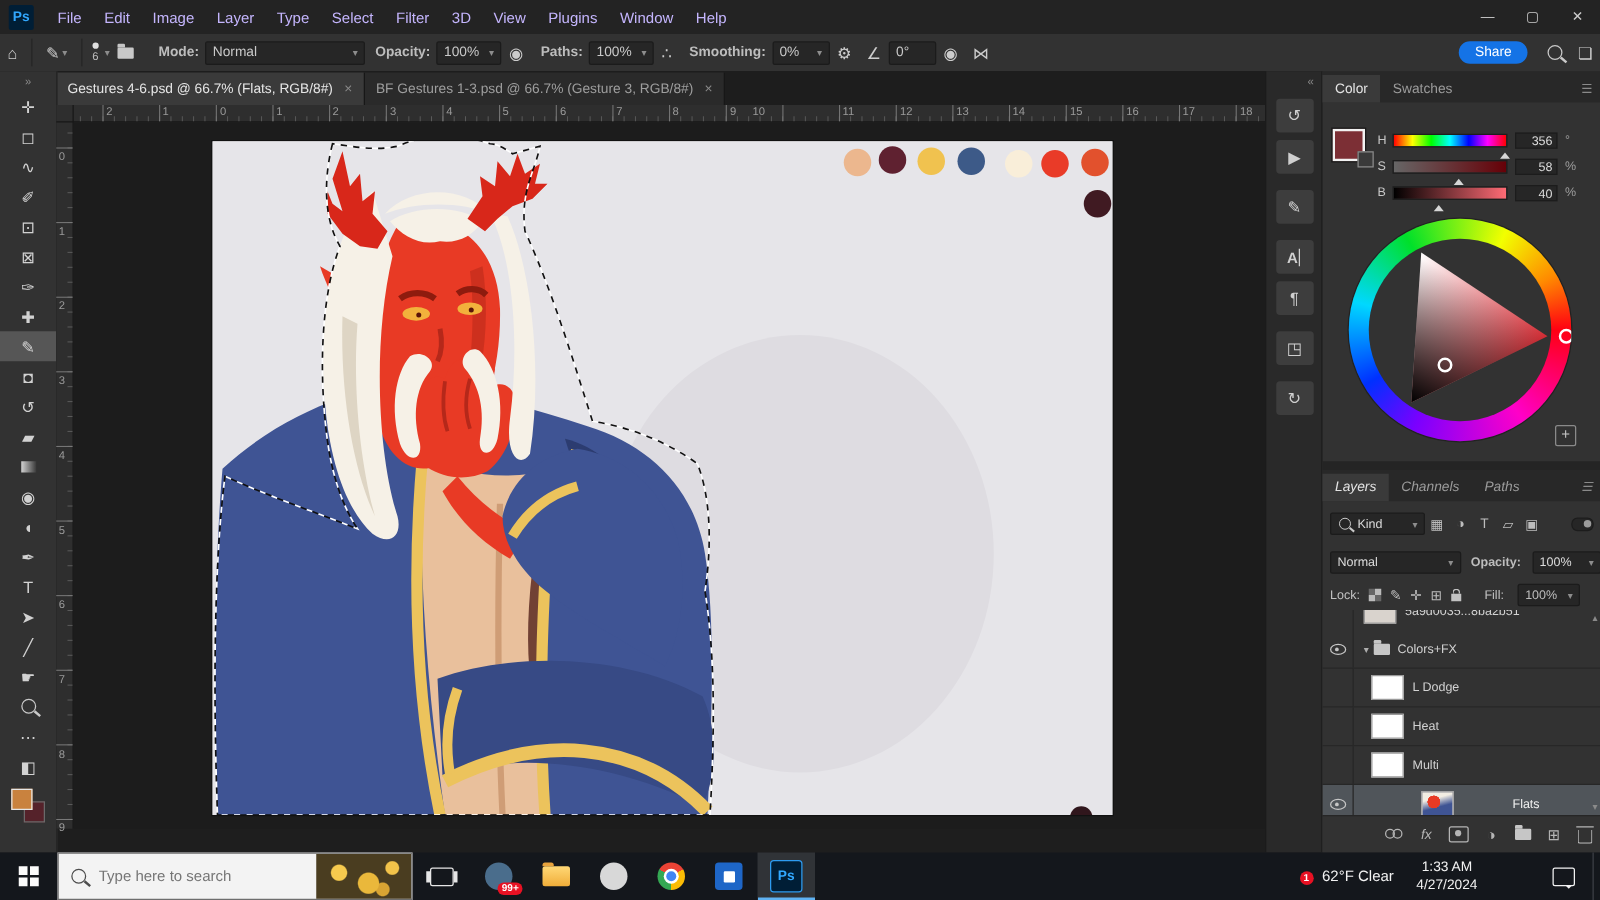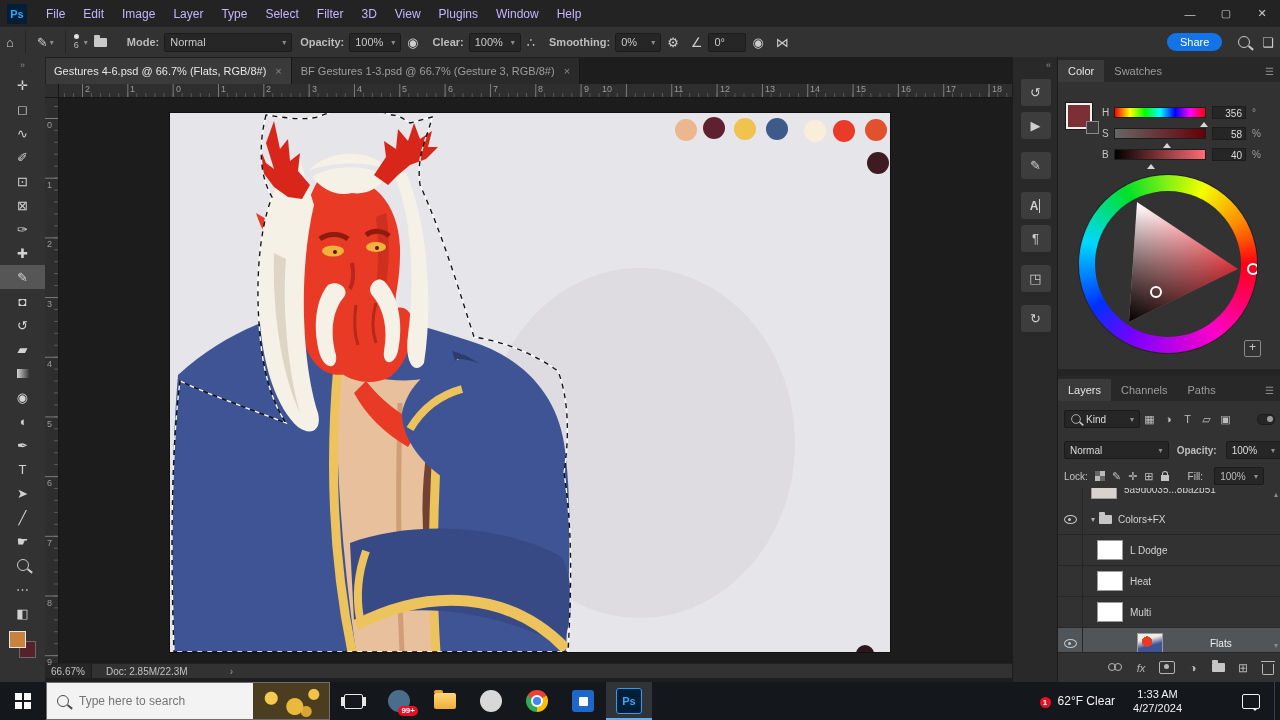--- a/index.html
+++ b/index.html
@@ -108,21 +108,21 @@
   .wheel-box{position:absolute;left:21px;top:118px;width:178px;height:178px;}
   .hue-ring{position:absolute;inset:0;border-radius:50%;
     background:conic-gradient(from 90deg,#ff0012,#ff00c8 55deg,#7a00ff 115deg,#0030ff 150deg,#00d8ff 195deg,#00e02a 240deg,#f2ff00 295deg,#ff8a00 330deg,#ff0012 360deg);
     box-shadow:0 0 0 1px #222;}
   .hue-inner{position:absolute;left:16px;top:16px;width:146px;height:146px;border-radius:50%;background:#323232;}
   .wheel-box svg{position:absolute;inset:0;}
   .plus-btn{position:absolute;left:186px;top:283px;width:15px;height:15px;border:1px solid #8a8a8a;color:#c6c6c6;
             font-size:12px;line-height:13px;text-align:center;border-radius:2px;}
   .pdiv{position:absolute;left:0;top:312px;width:223px;height:7px;background:#242424;}
 
-  .lay-head{top:319px;}
+  .lay-head{top:319px;font-style:italic;}
   .krow{position:absolute;left:0;top:347px;width:223px;height:30px;display:flex;align-items:center;font-size:10px;}
   .kind-dd{margin-left:6px;width:76px;height:18px;}
   .kicon{width:19px;text-align:center;color:#bdbdbd;font-size:11px;}
   .kswitch{margin-left:auto;margin-right:6px;width:16px;height:9px;border-radius:5px;background:#262626;border:1px solid #1c1c1c;position:relative;}
   .kswitch::after{content:"";position:absolute;right:1px;top:1px;width:6px;height:6px;border-radius:50%;background:#9c9c9c;}
   .brow{position:absolute;left:0;top:380px;width:223px;height:26px;display:flex;align-items:center;font-size:10px;}
   .blend-dd{margin-left:6px;width:106px;height:18px;}
   .op-dd{width:56px;height:18px;margin-left:4px;}
   .lrow{position:absolute;left:0;top:407px;width:223px;height:24px;display:flex;align-items:center;font-size:10px;color:#bdbdbd;}
   .lk{margin-right:7px;font-size:10px;color:#c2c2c2;}
@@ -245,21 +245,21 @@
       </span>
     <span class="ob-label">Mode:</span>
     <span class="dd" style="width:128px">
         <span>Normal</span>
       </span>
     <span class="ob-label">Opacity:</span>
     <span class="dd" style="width:52px">
         <span>100%</span>
       </span>
     <span class="ob-icon">◉</span>
-    <span class="ob-label">Clear:</span>
+    <span class="ob-label">Paths:</span>
     <span class="dd" style="width:52px">
         <span>100%</span>
       </span>
     <span class="ob-icon">∴</span>
     <span class="ob-label">Smoothing:</span>
     <span class="dd" style="width:46px">
         <span>0%</span>
       </span>
     <span class="ob-icon">⚙</span>
     <span class="ob-icon">∠</span>
@@ -478,25 +478,20 @@
       <span class="pal-dot" style="left: 533px; top: 4px; background: rgb(95, 33, 48);"></span>
       <span class="pal-dot" style="left: 564px; top: 5px; background: rgb(240, 194, 79);"></span>
       <span class="pal-dot" style="left: 596px; top: 5px; background: rgb(61, 90, 136);"></span>
       <span class="pal-dot" style="left: 634px; top: 7px; background: rgb(249, 238, 217);"></span>
       <span class="pal-dot" style="left: 663px; top: 7px; background: rgb(233, 59, 40);"></span>
       <span class="pal-dot" style="left: 695px; top: 6px; background: rgb(226, 81, 45);"></span>
       <span class="pal-dot" style="left: 697px; top: 39px; background: rgb(64, 26, 34);"></span>
     </div>
   </div>
 
-  <div class="statusbar">
-    <span class="zoom-box">66.67%</span>
-    <span class="doc-info">Doc: 2.85M/22.3M</span>
-    <span class="status-chев">›</span>
-  </div>
 
   <div class="dock">
     <div class="dock-head">«</div>
     <div class="dock-tile">
         <span>↺</span>
       </div>
     <div class="dock-tile">
         <span>▶</span>
       </div>
     <div class="dock-tile gap">

